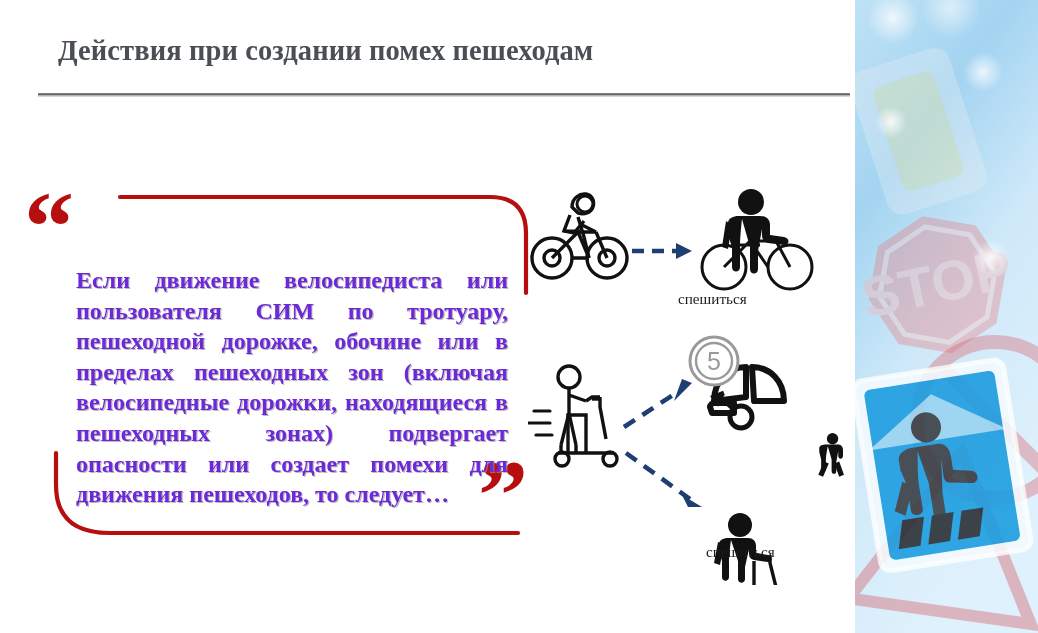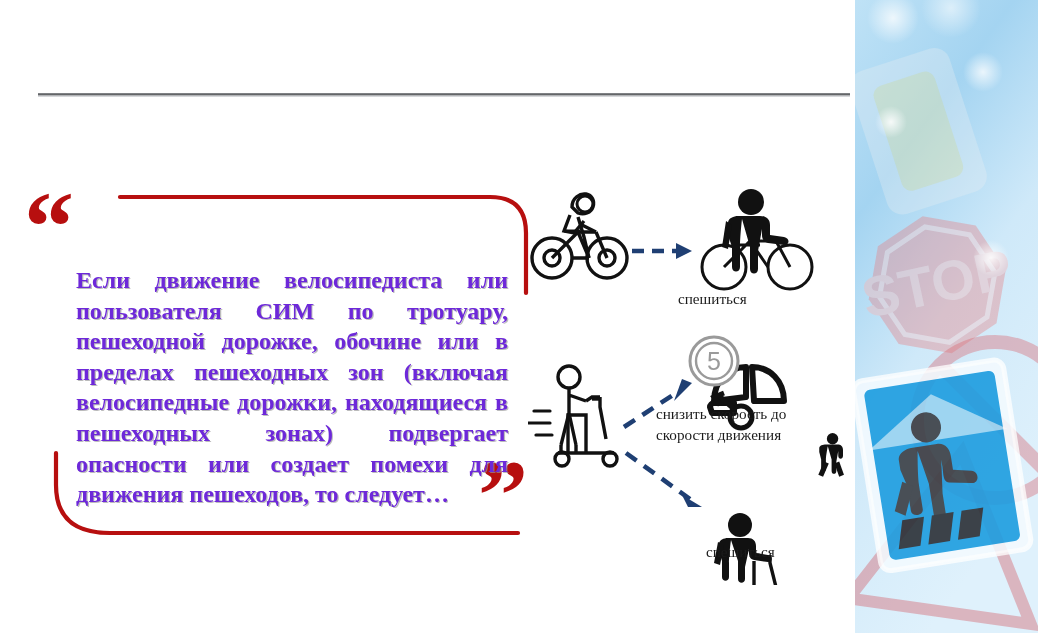--- a/index.html
+++ b/index.html
@@ -169,20 +169,21 @@
     overflow: hidden;
     background: linear-gradient(165deg, #bfe2f6 0%, #a8d6f2 22%, #cfe9f9 48%, #e8f4fc 70%, #d6ecfa 100%);
   }
   .panel-svg { position: absolute; left: 0; top: 0; }
 </style>
 </head>
 <body>
 
 <div class="slide">
 
+  <div class="slide-title">Действия при создании помех пешеходам</div>
   <div class="title-rule"></div>
 
 
   <div class="quote-zone">
     <svg class="quote-bracket" viewBox="0 0 530 360">
       <path d="M100,12 L470,12 Q506,12 506,48 L506,108" fill="none" stroke="#b70f0f" stroke-width="4.2" stroke-linecap="round"></path>
       <path d="M498,348 L90,348 Q36,348 36,300 L36,268" fill="none" stroke="#b70f0f" stroke-width="4.2" stroke-linecap="round"></path>
     </svg>
     <span class="quote-mark open">“</span>
     <span class="quote-mark close">”</span>
@@ -295,21 +296,20 @@
         <g fill="none" stroke="#111" stroke-width="3.4">
           <path d="M58,44 L58,52 L64,76"></path>
           <path d="M16,82 L70,82"></path>
           <circle cx="21" cy="88" r="7"></circle>
           <circle cx="66" cy="88" r="7"></circle>
           <path d="M42,50 L42,82"></path>
           <path d="M49,48 L58,48"></path>
         </g>
       </g>
     </svg>
-    <div class="icon-caption caption-speed">снизить скорость до скорости движения</div>
     <div class="icon-caption caption-scoot">спешиться</div>
   </div>
 
   <div class="right-panel">
     <svg class="panel-svg" width="183" height="633" viewBox="0 0 183 633">
       <defs>
         <linearGradient id="skyg" x1="0" y1="0" x2="0.4" y2="1">
           <stop offset="0%" stop-color="#bfe2f6"></stop>
           <stop offset="30%" stop-color="#a4d4f1"></stop>
           <stop offset="60%" stop-color="#cfe9f9"></stop>

